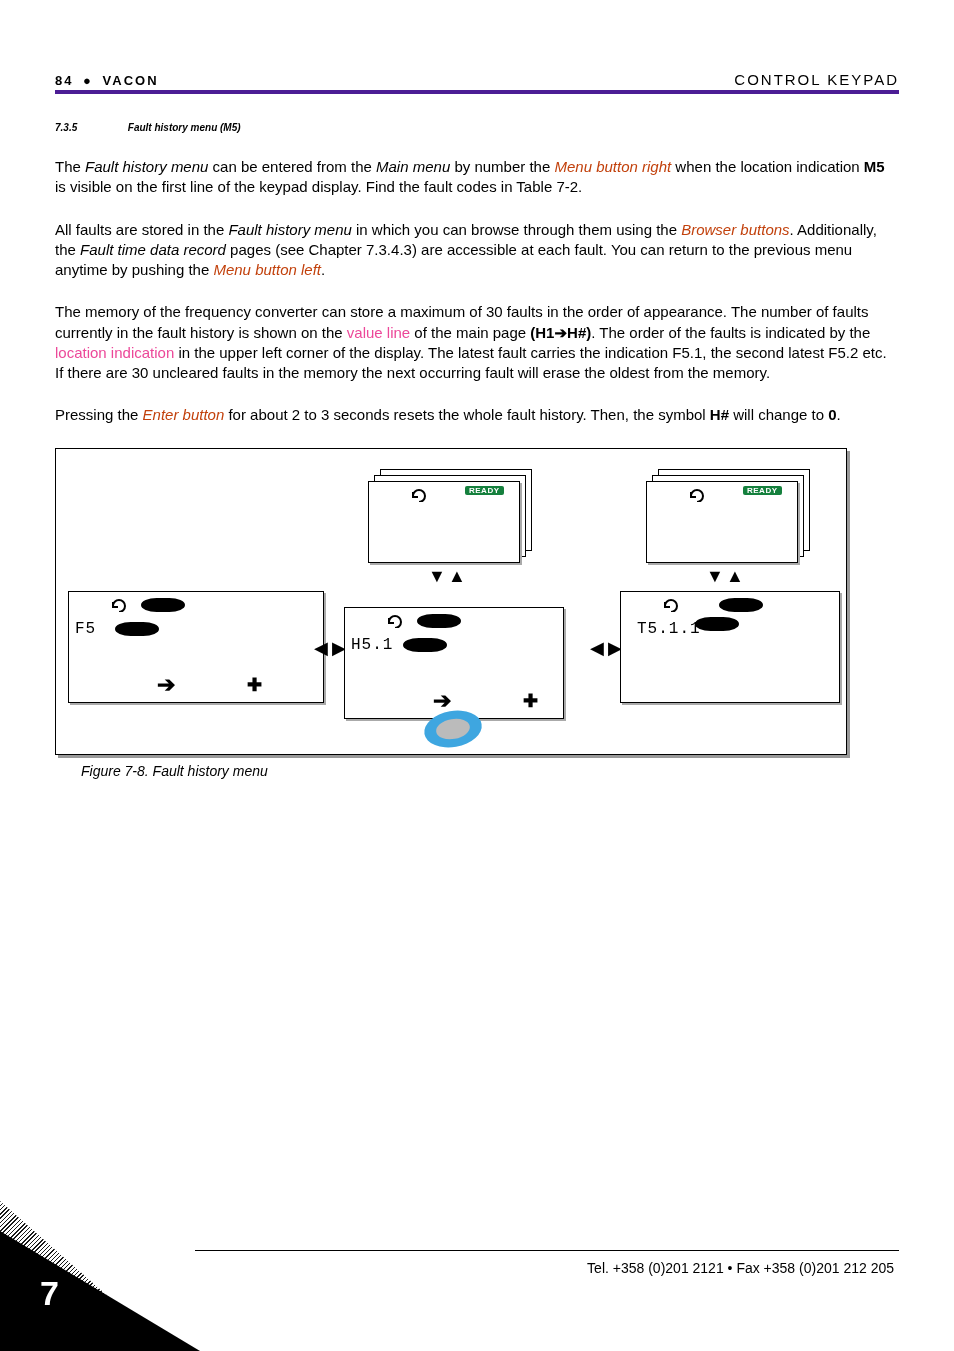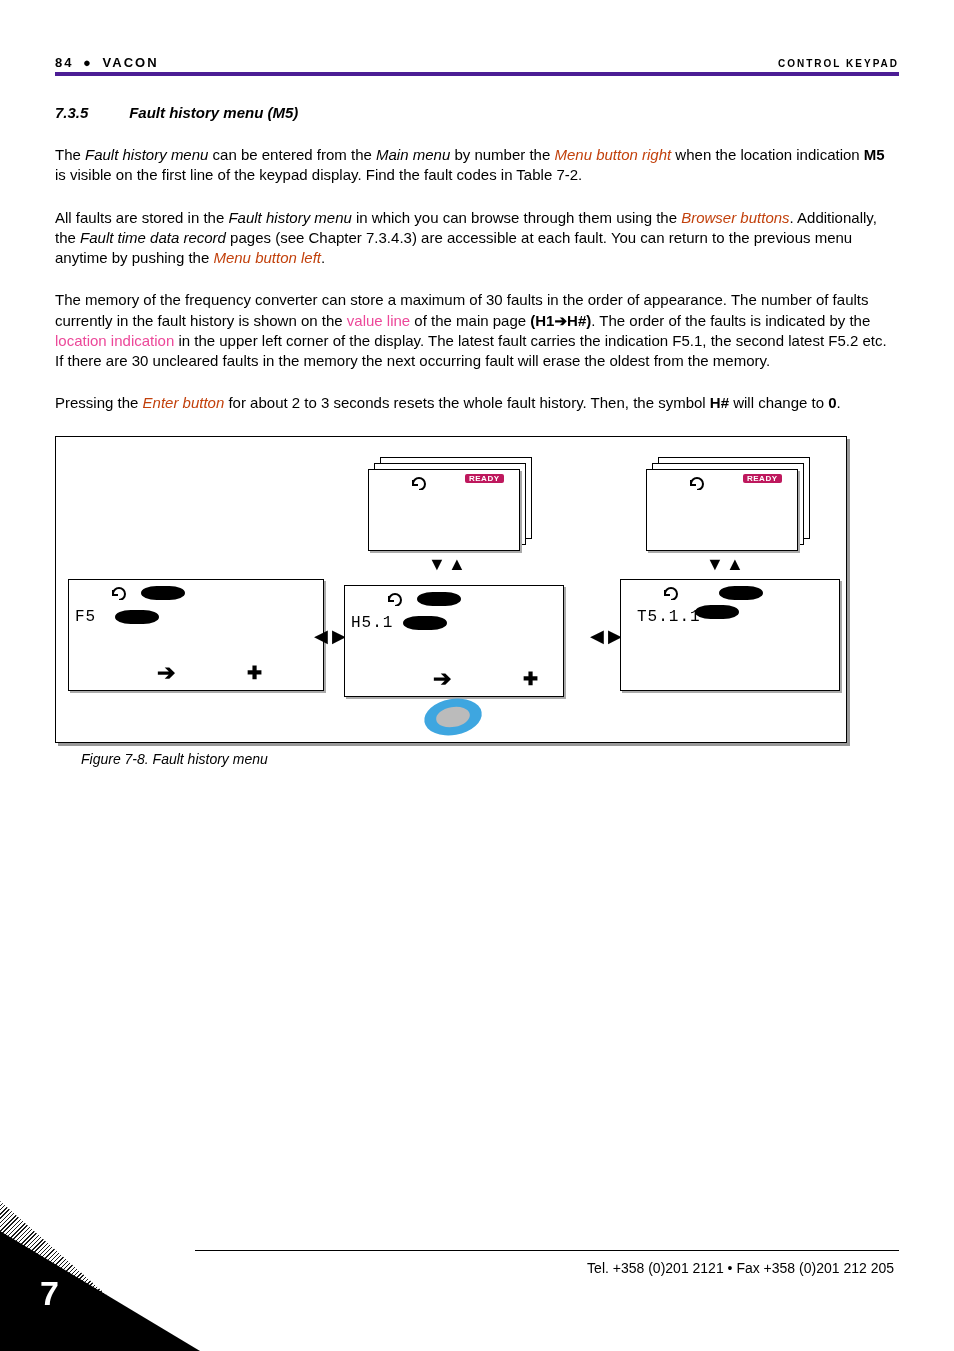--- a/index.html
+++ b/index.html
@@ -30,27 +30,28 @@
   .header-left {
     font-family: "Arial Black", "Trebuchet MS", sans-serif;
     font-weight: 900;
     letter-spacing: 2px;
     font-size: 13px;
     text-transform: uppercase;
   }
   .bullet { margin: 0 4px; }
   .header-right {
     font-family: "Arial Black", "Trebuchet MS", sans-serif;
-    font-weight: 700;
+    font-weight: 400;
     letter-spacing: 2px;
+    font-size: 15px;
+    text-transform: uppercase;
+    margin-top: 16px;
+  }
+  .section-heading {
     font-size: 10px;
-    text-transform: uppercase;
-  }
-  .section-heading {
-    font-size: 15px;
     font-weight: bold;
     font-style: italic;
     margin-bottom: 24px;
   }
   .section-num { display:inline-block; width: 70px; font-style: italic;}
   .para {
     margin: 0 0 22px 0;
     line-height: 1.35;
   }
   .italic { font-style: italic; }
@@ -80,21 +81,21 @@
   }
   .stack-shadow {
     position:absolute;
     border:1px solid #000;
     background:#fff;
   }
   .ready-label {
     position: absolute;
     font-size: 8px;
     font-weight: bold;
-    background: #be185d;
+    background: #15803d;
     color: #fff;
     padding: 0 4px;
     border-radius: 2px;
     letter-spacing: 0.5px;
   }
   .black-lozenge {
     position:absolute;
     background:#000;
     border-radius: 50%/70%;
   }
@@ -242,21 +243,21 @@
       <div class="black-lozenge" style="left:72px; top:6px; width:44px; height:14px;"></div>
       <div class="black-lozenge" style="left:46px; top:30px; width:44px; height:14px;"></div>
       <span class="seg-label" style="left:6px; top:28px;">F5</span>
       <span class="right-arrow" style="left:88px; top:82px;">➔</span>
       <span class="plus" style="left:178px; top:84px;">✚</span>
     </div>
 
     <span class="tri-left" style="left:258px; top:190px;">◀</span>
     <span class="tri-right" style="left:276px; top:190px;">▶</span>
 
-    <div class="screen" style="left:288px; top:148px; width:218px; height:110px;">
+    <div class="screen" style="left:288px; top:158px; width:218px; height:110px;">
       <svg class="curvy" style="left:42px; top:6px;" width="16" height="14">
           <path d="M2 8 A6 6 0 1 1 8 14" fill="none" stroke="#000" stroke-width="2"></path>
           <path d="M2 4 L2 9 L7 9" fill="none" stroke="#000" stroke-width="2"></path>
         </svg>
       <div class="black-lozenge" style="left:72px; top:6px; width:44px; height:14px;"></div>
       <div class="black-lozenge" style="left:58px; top:30px; width:44px; height:14px;"></div>
       <span class="seg-label" style="left:6px; top:28px;">H5.1</span>
       <span class="right-arrow" style="left:88px; top:82px;">➔</span>
       <span class="plus" style="left:178px; top:84px;">✚</span>
     </div>

